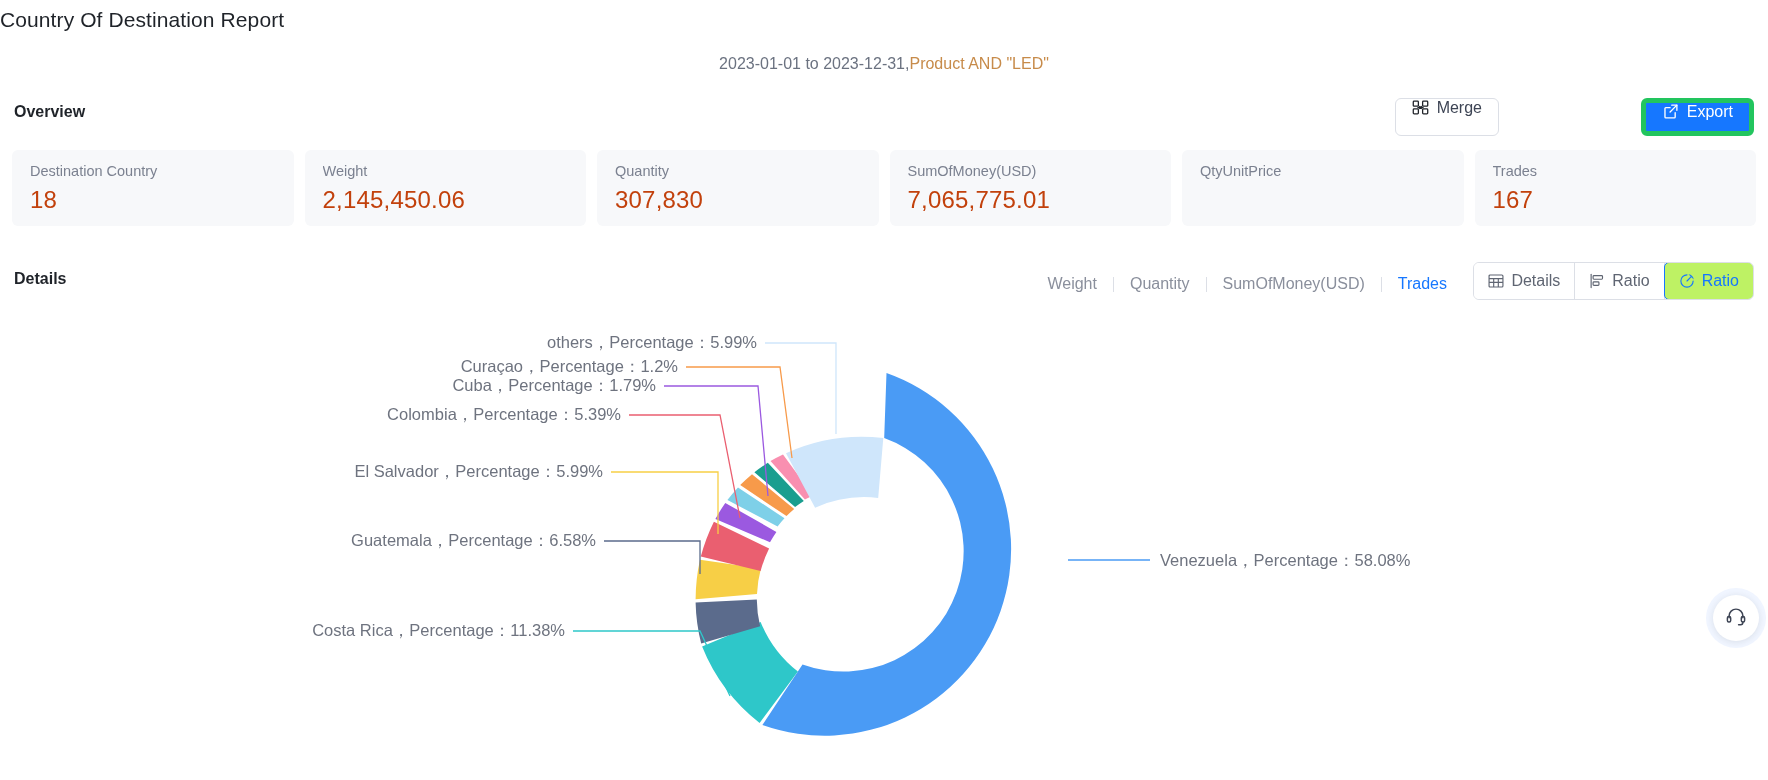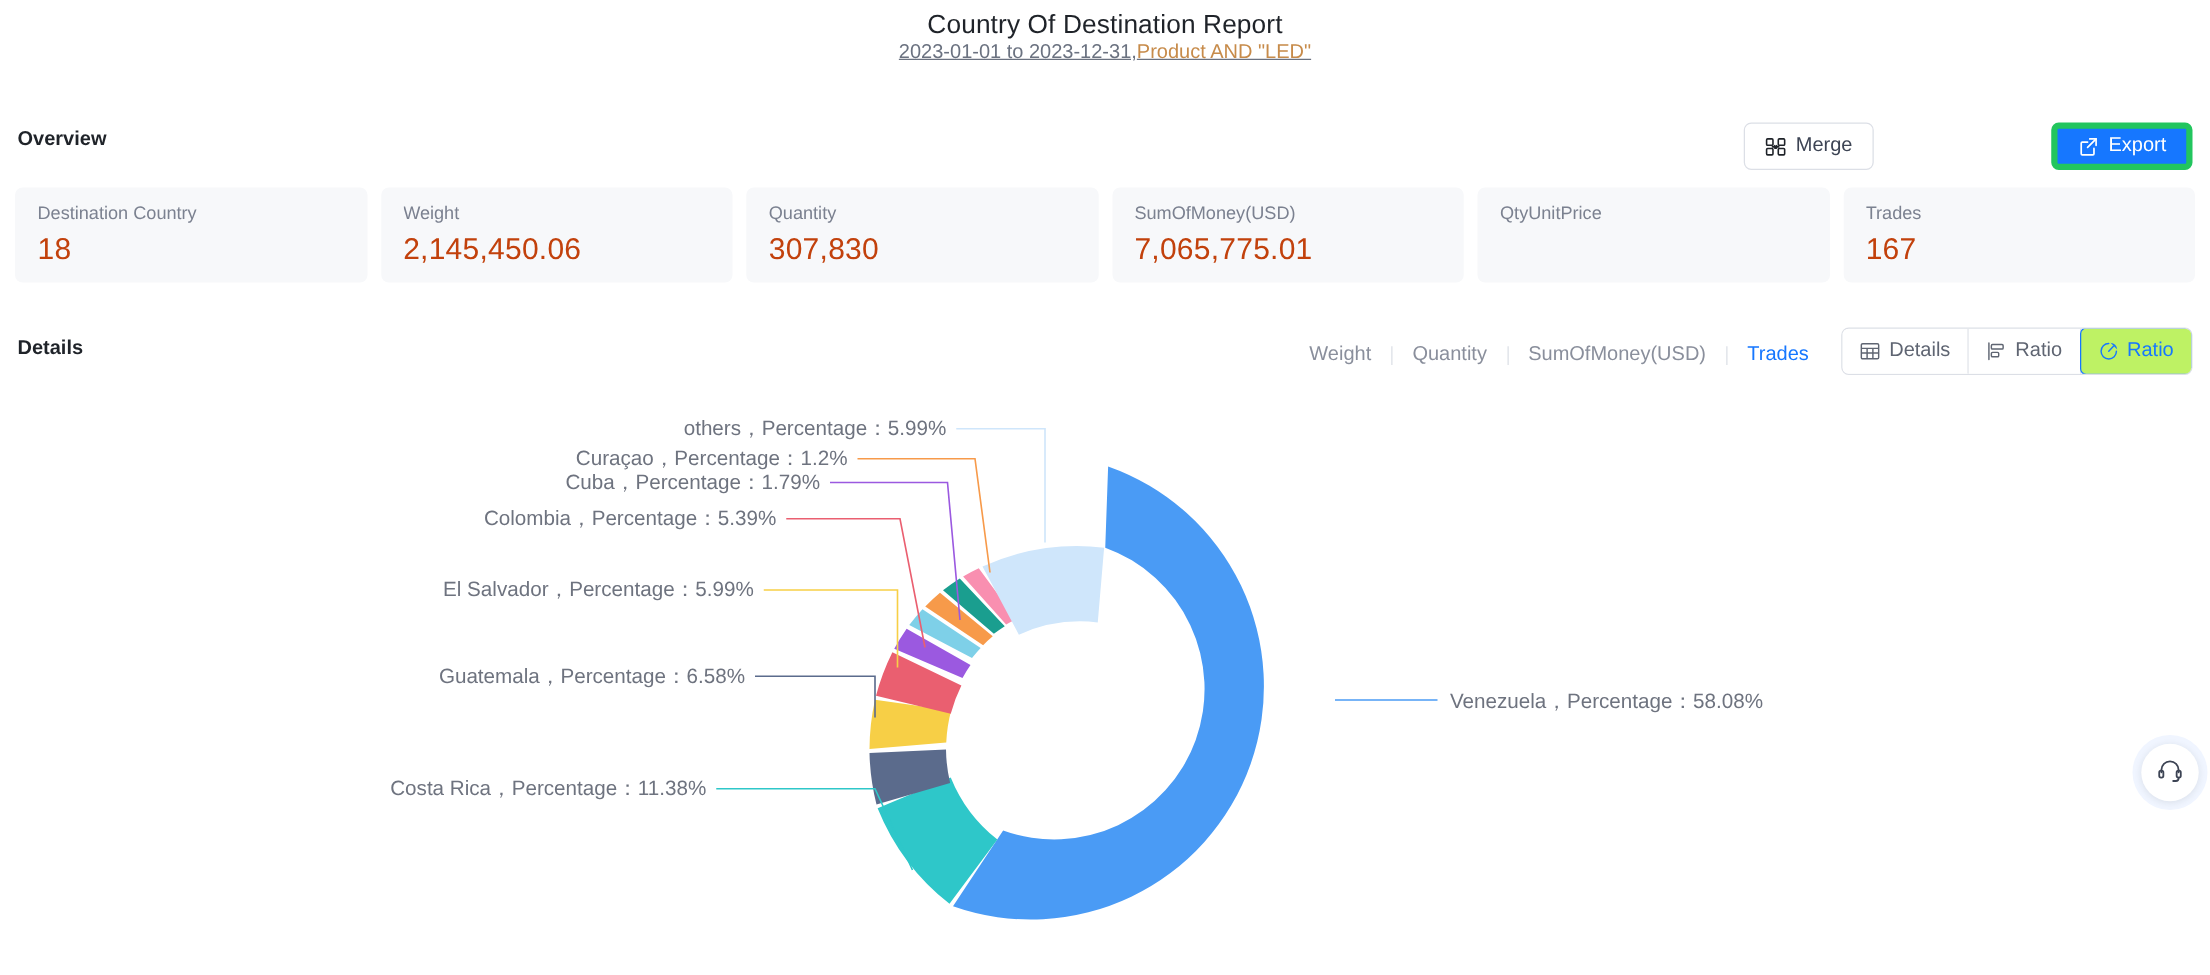--- a/index.html
+++ b/index.html
@@ -14,34 +14,32 @@
     position: relative;
     width: 1768px;
     height: 780px;
     background: #ffffff;
   }
 
   
   .report-title {
     position: absolute;
     top: 8px; left: 0; width: 1768px;
-    text-align: center;
     font-size: 21px;
     color: #1f2329;
     font-weight: 400;
     letter-spacing: .1px;
   }
   .report-subtitle {
     position: absolute;
-    top: 33px; left: 0; width: 1768px;
+    top: 55px; left: 0; width: 1768px;
     text-align: center;
     font-size: 16px;
     color: #6b7280;
     font-weight: 400;
-    text-decoration: underline;
   }
   .report-subtitle .filter-token { color: #c78b4a; }
 
   
   .section-row {
     position: absolute;
     left: 0; width: 1768px;
     height: 44px;
   }
   .section-row.overview { top: 97px; padding-left: 29px; }
@@ -52,21 +50,20 @@
     left: 14px; top: 6px;
     font-size: 16px;
     font-weight: 700;
     color: #1f2329;
   }
   .section-label.details-label { top: 8px; }
 
   
   .btn {
     display: inline-flex;
-    align-items: center;
     gap: 8px;
     height: 38px;
     padding: 0 16px;
     border-radius: 6px;
     font-size: 16px;
     cursor: pointer;
     user-select: none;
     white-space: nowrap;
   }
   .btn-merge {

